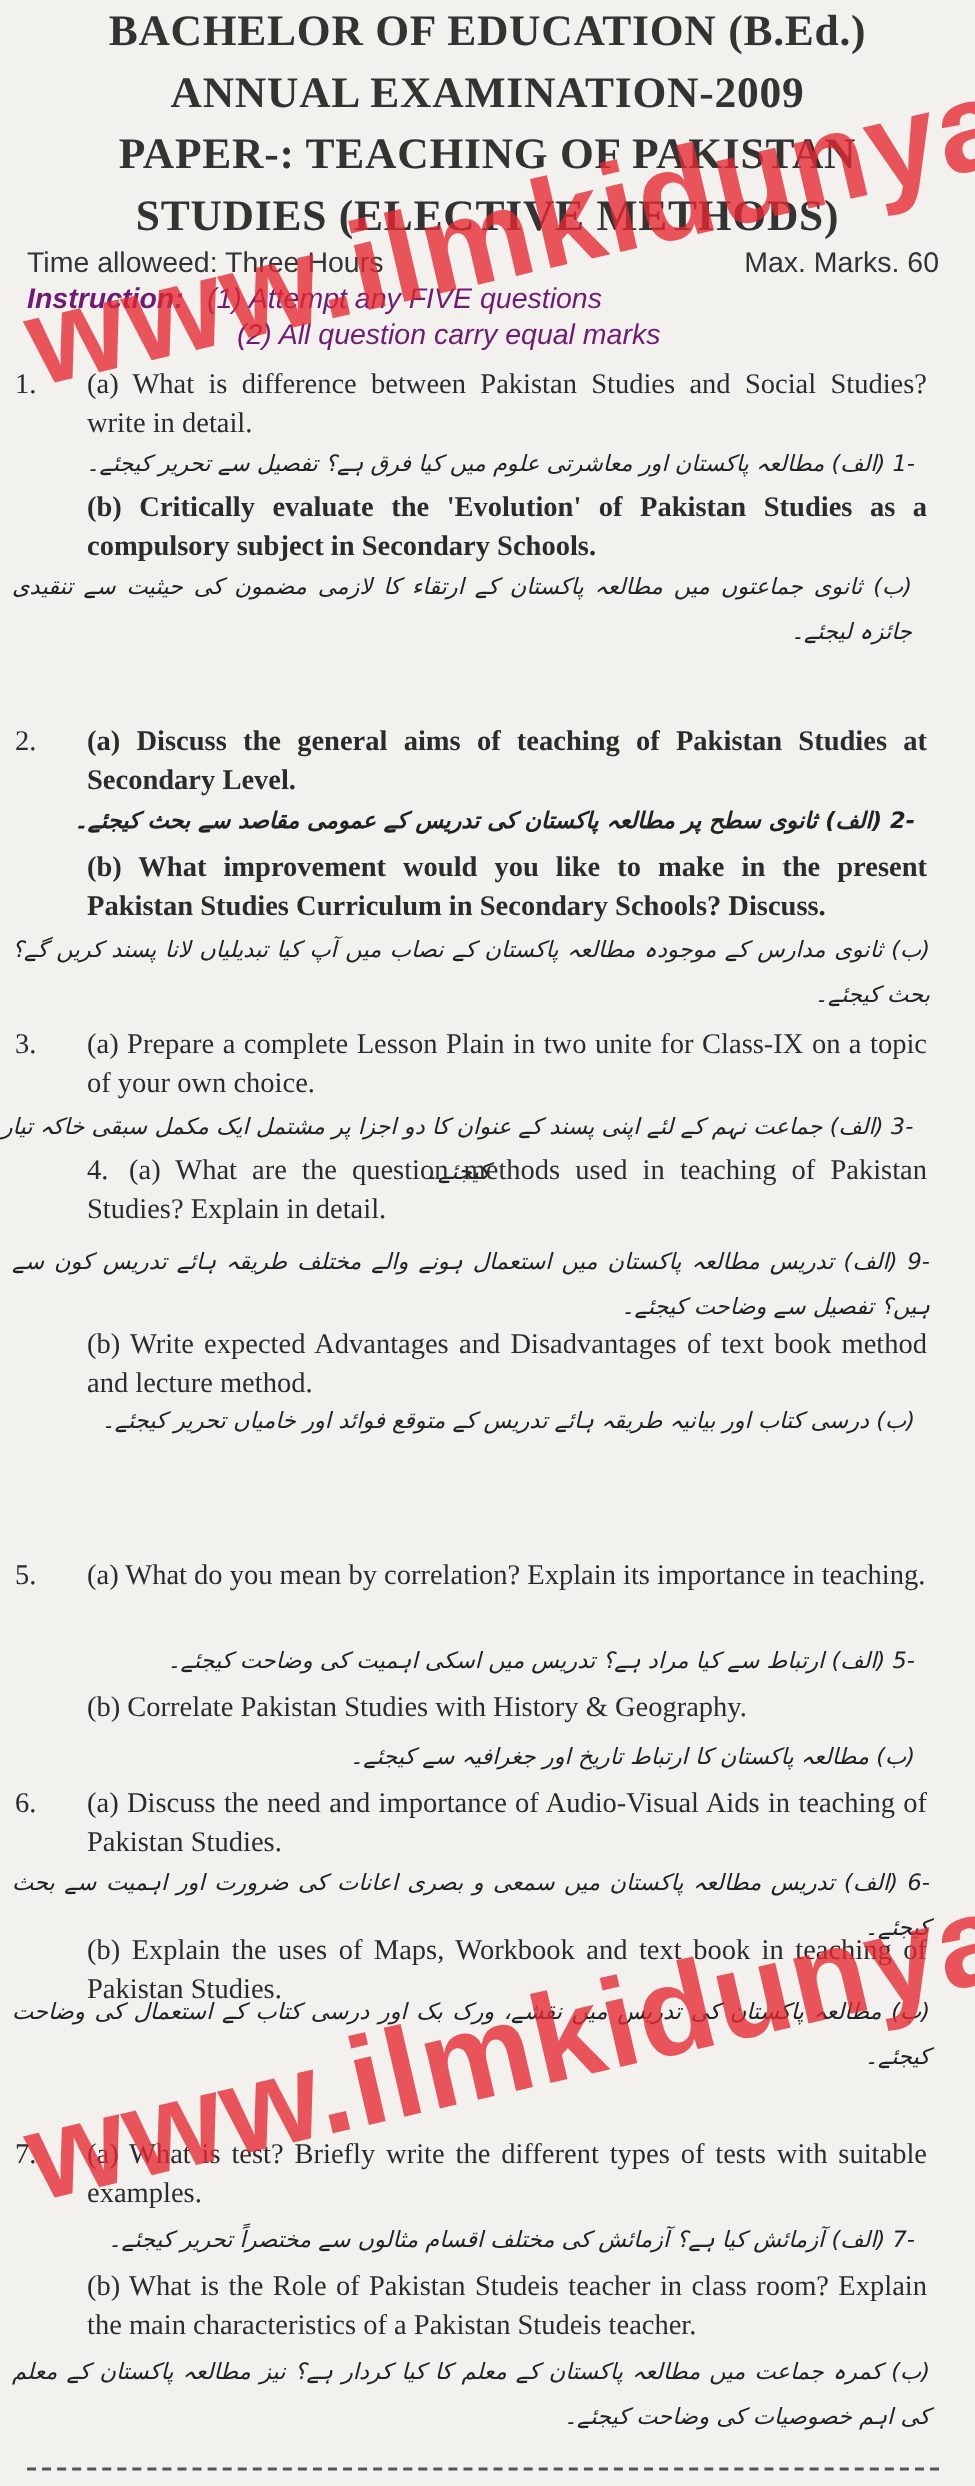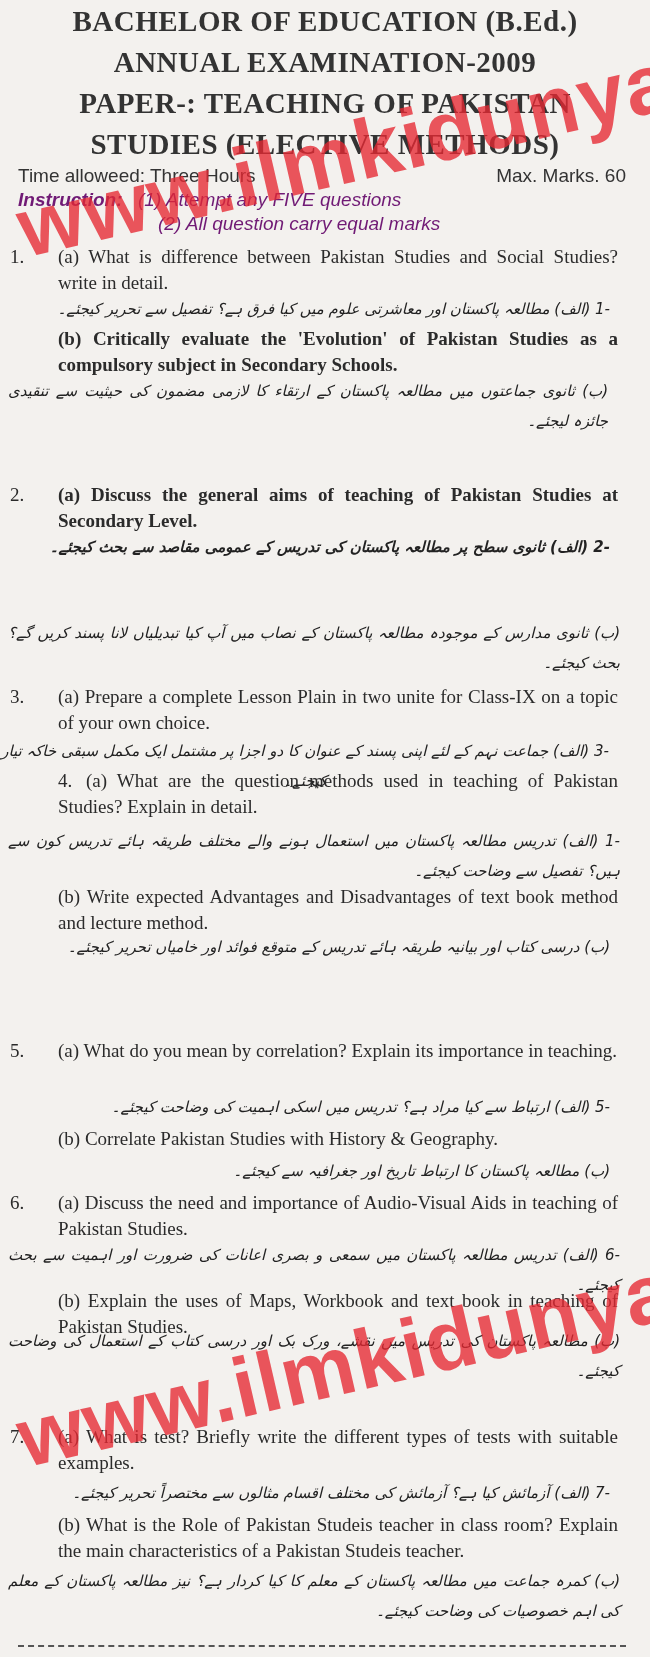--- a/index.html
+++ b/index.html
@@ -74,29 +74,30 @@
 
   <span class="num" style="top:244px;">1.</span>
   <div class="en" style="top:244px;">(a) What is difference between Pakistan Studies and Social Studies? write in detail.</div>
   <div class="ur right" style="top:294px;">-1   (الف) مطالعہ پاکستان اور معاشرتی علوم میں کیا فرق ہے؟ تفصیل سے تحریر کیجئے۔</div>
   <div class="en bold" style="top:326px;">(b) Critically evaluate the 'Evolution' of Pakistan Studies as a compulsory subject in Secondary Schools.</div>
   <div class="ur full" style="top:376px; width:600px;">(ب) ثانوی جماعتوں میں مطالعہ پاکستان کے ارتقاء کا لازمی مضمون کی حیثیت سے تنقیدی جائزہ لیجئے۔</div>
 
   <span class="num" style="top:482px;">2.</span>
   <div class="en bold" style="top:482px;">(a) Discuss the general aims of teaching of Pakistan Studies at Secondary Level.</div>
   <div class="ur right" style="top:532px;font-weight:bold;">-2   (الف) ثانوی سطح پر مطالعہ پاکستان کی تدریس کے عمومی مقاصد سے بحث کیجئے۔</div>
+  <div class="en bold" style="top:566px;">(b) What improvement would you like to make in the present Pakistan Studies Curriculum in Secondary Schools? Discuss.</div>
   <div class="ur full" style="top:618px;">(ب) ثانوی مدارس کے موجودہ مطالعہ پاکستان کے نصاب میں آپ کیا تبدیلیاں لانا پسند کریں گے؟ بحث کیجئے۔</div>
 
   <span class="num" style="top:684px;">3.</span>
   <div class="en" style="top:684px;">(a) Prepare a complete Lesson Plain in two unite for Class-IX on a topic of your own choice.</div>
   <div class="ur right" style="top:736px;text-align:center;">-3   (الف) جماعت نہم کے لئے اپنی پسند کے عنوان کا دو اجزا پر مشتمل ایک مکمل سبقی خاکہ تیار کیجئے۔</div>
 
   <span class="num" style="top:768px; left:58px;">4.</span>
   <div class="en" style="top:768px; text-indent:28px;">(a) What are the question methods used in teaching of Pakistan Studies? Explain in detail.</div>
-  <div class="ur full" style="top:826px;">-1   (الف) تدریس مطالعہ پاکستان میں استعمال ہونے والے مختلف طریقہ ہائے تدریس کون سے ہیں؟ تفصیل سے وضاحت کیجئے۔</div>
+  <div class="ur full" style="top:826px;">-9   (الف) تدریس مطالعہ پاکستان میں استعمال ہونے والے مختلف طریقہ ہائے تدریس کون سے ہیں؟ تفصیل سے وضاحت کیجئے۔</div>
   <div class="en" style="top:884px;">(b) Write expected Advantages and Disadvantages of text book method and lecture method.</div>
   <div class="ur right" style="top:932px;">(ب) درسی کتاب اور بیانیہ طریقہ ہائے تدریس کے متوقع فوائد اور خامیاں تحریر کیجئے۔</div>
 
   <span class="num" style="top:1038px;">5.</span>
   <div class="en" style="top:1038px;">(a) What do you mean by correlation? Explain its importance in teaching.</div>
   <div class="ur right" style="top:1092px;">-5   (الف) ارتباط سے کیا مراد ہے؟ تدریس میں اسکی اہمیت کی وضاحت کیجئے۔</div>
   <div class="en" style="top:1126px;">(b) Correlate Pakistan Studies with History &amp; Geography.</div>
   <div class="ur right" style="top:1156px;">(ب) مطالعہ پاکستان کا ارتباط تاریخ اور جغرافیہ سے کیجئے۔</div>
 
   <span class="num" style="top:1190px;">6.</span>

